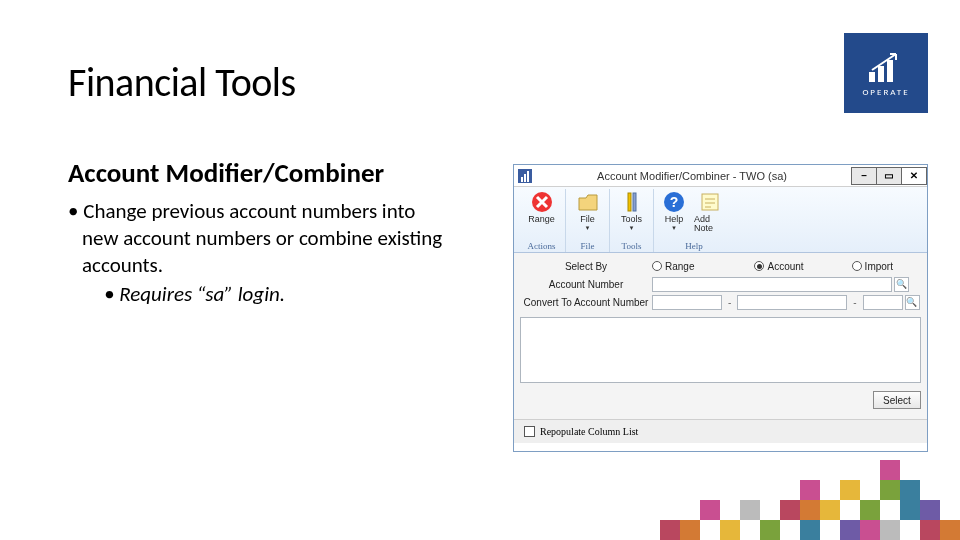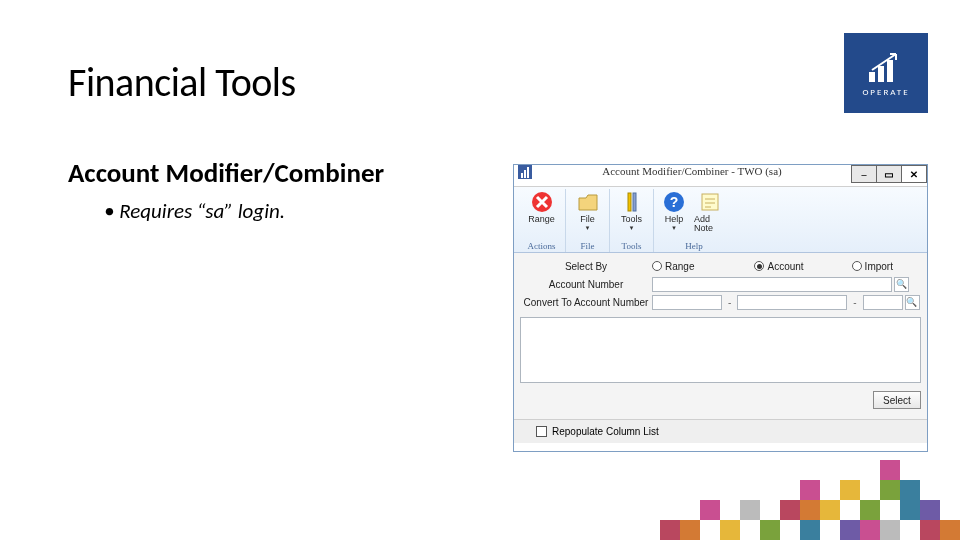--- a/index.html
+++ b/index.html
@@ -71,23 +71,22 @@
     height: 288px;
     border: 1px solid #7e9ec3;
     background: #fff;
     font-family: Tahoma, "Segoe UI", sans-serif;
   }
   .titlebar {
     height: 22px;
     background: #fff;
     border-bottom: 1px solid #d0d0d0;
     display: flex;
-    align-items: flex-start;
+    align-items: center;
     padding-left: 4px;
-    font-family: Liberation Serif, serif;
   }
   .titlebar .app-icon {
     width: 14px; height: 14px;
     background: #3a5ca0;
     display: inline-flex; align-items: flex-end; justify-content: center;
     gap: 1px; padding: 1px;
   }
   .titlebar .app-icon span { background: #fff; width: 2px; }
   .titlebar .ttl {
     flex: 1;
@@ -169,33 +168,35 @@
     width: 48px; height: 18px;
     border: 1px solid #8a8a8a;
     background: linear-gradient(#fdfdfd,#e7e7e7);
     font-size: 10px;
     display:flex; align-items:center; justify-content:center;
   }
   .footer-row {
     border-top: 1px solid #cfcfcf;
     height: 24px;
     display: flex; align-items: center;
-    padding-left: 22px;
+    padding-left: 10px;
     font-size: 10px;
     background: #efefef;
+    font-family: Liberation Serif, serif;
   }
   .chk { width: 11px; height: 11px; border: 1px solid #555; background: #fff; margin-right: 5px; }
   .dash { color: #666; margin: 0 6px; }
 </style>
 </head>
 <body>
 
 <div class="slide-title">Financial Tools</div>
 <div class="subtitle">Account Modifier/Combiner</div>
 <div class="body-text">
+  <p>• Change previous account numbers into new account numbers or combine existing accounts.</p>
   <p class="italic">• Requires “sa” login.</p>
 </div>
 
 <div class="brand-tile">
   <svg width="40" height="34" viewBox="0 0 40 34">
     <rect x="3" y="22" width="6" height="10" fill="#fff"></rect>
     <rect x="12" y="16" width="6" height="16" fill="#fff"></rect>
     <rect x="21" y="10" width="6" height="22" fill="#fff"></rect>
     <path d="M6 20 L30 4" stroke="#fff" stroke-width="2" fill="none"></path>
     <path d="M30 4 L24 4 M30 4 L30 10" stroke="#fff" stroke-width="2" fill="none"></path>

